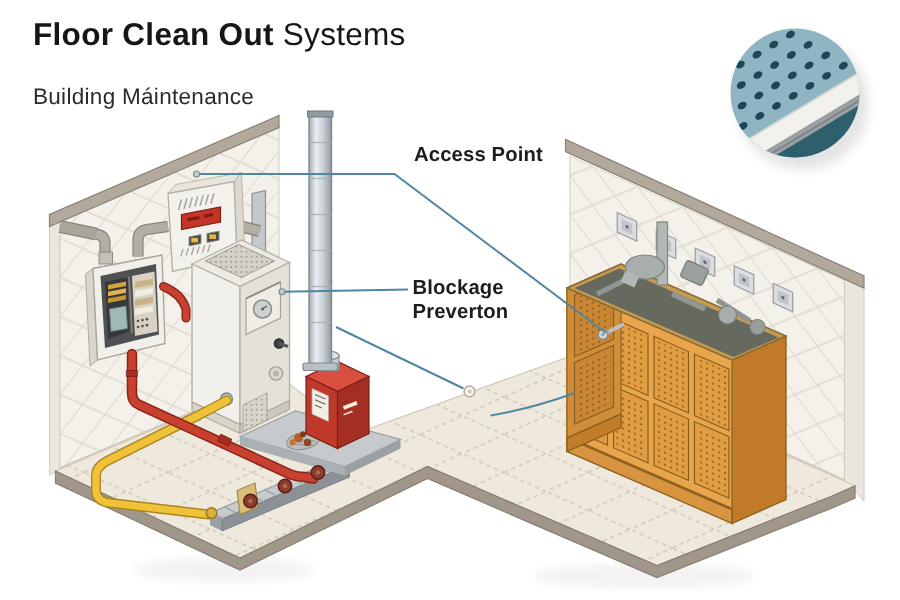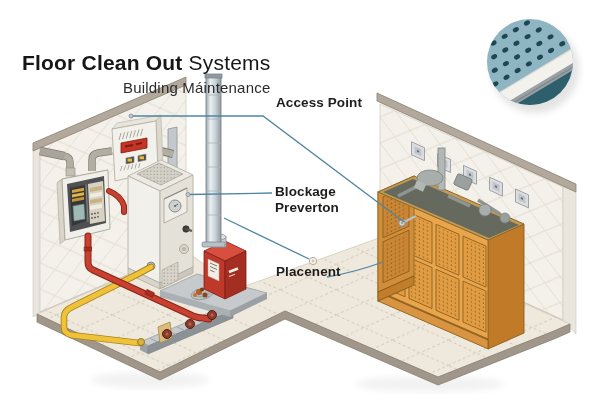--- a/index.html
+++ b/index.html
@@ -1,22 +1,22 @@
 <!DOCTYPE html>
 <html><head>
 <meta charset="utf-8">
 <style>
   html,body{margin:0;padding:0;background:#ffffff;}
   .stage{position:relative;width:600px;height:400px;background:#ffffff;overflow:hidden;
          font-family:"Liberation Sans",sans-serif;}
   .stage svg{position:absolute;left:0;top:0;}
   .title-block{position:absolute;left:22px;top:12px;color:#161616;}
-  .title-line{font-size:21px;font-weight:700;letter-spacing:.2px;white-space:nowrap;margin-top:39px;}
+  .title-line{font-size:21px;font-weight:700;letter-spacing:.2px;white-space:nowrap;}
   .title-line .reg{font-weight:400;}
-  .subtitle{font-size:15px;font-weight:400;color:#2b2b2b;margin-top:4px;letter-spacing:.2px;text-align:right;}
+  .subtitle{font-size:15px;font-weight:400;color:#2b2b2b;margin-top:20px;letter-spacing:.2px;}
   .callout{position:absolute;font-size:13.5px;line-height:16px;font-weight:700;
            color:#1d1d1b;letter-spacing:.1px;white-space:nowrap;}
 </style>
 </head>
 <body>
 
 <div class="stage">
 
 <svg width="600" height="400" viewBox="0 0 600 400">
   <defs>
@@ -424,16 +424,15 @@
 <div class="callout" style="left:276px;top:95px">
   <div>Access Point</div>
 </div>
 
 <div class="callout" style="left:275px;top:184px">
   <div>Blockage</div>
   <div>Preverton</div>
 </div>
 
 <div class="callout" style="left:276px;top:264px">
-  <div>Placenent</div>
 </div>
 
 </div>
 
 </body></html>

